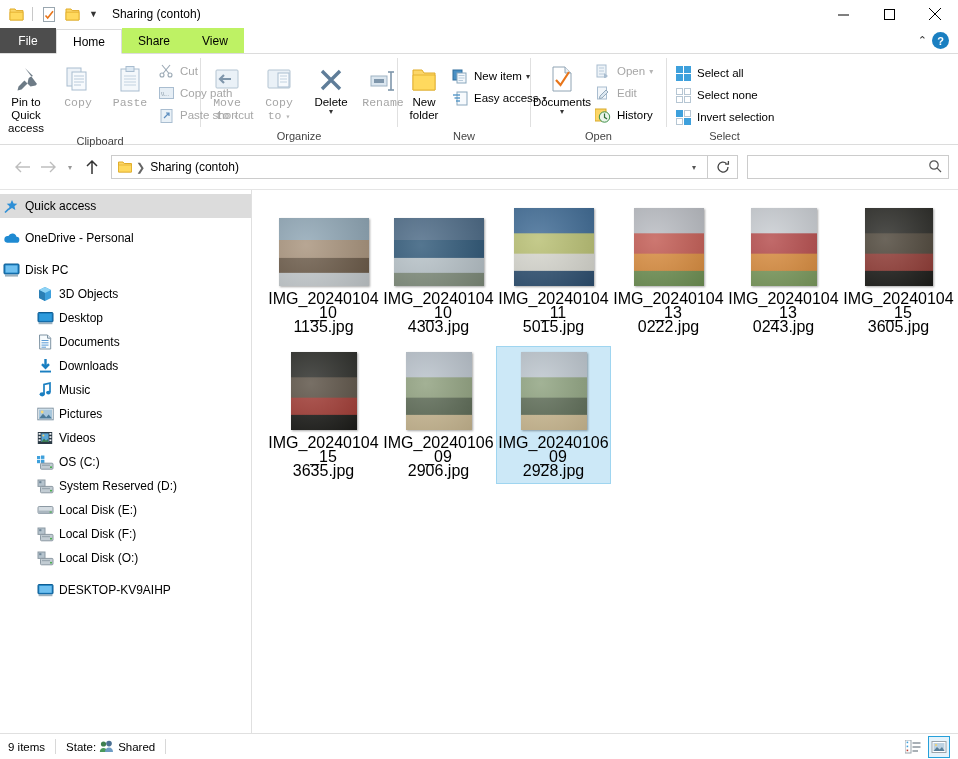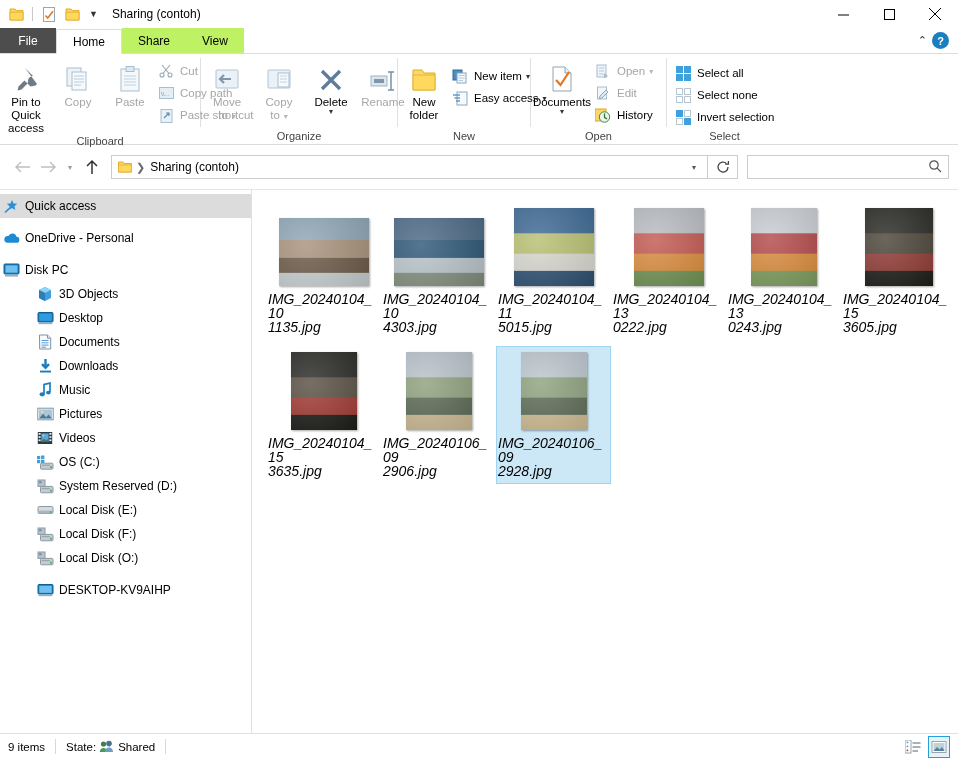--- a/index.html
+++ b/index.html
@@ -50,21 +50,21 @@
     height:92px; min-height:92px; background:#fff; border-top:1px solid #dcdcdc;
     border-bottom:1px solid #dcdcdc; display:flex; position:relative;
   }
   .rgroup { display:flex; flex-direction:column; height:91px; position:relative; }
   .rgroup-body { flex:1; display:flex; align-items:flex-start; padding-top:5px; }
   .rgroup-label { height:15px; font-size:11px; color:#444; text-align:center; line-height:13px; }
   .rgroup-div { width:1px; background:#e0e0e0; margin:4px 0 18px 0; height:69px; align-self:flex-start; }
 
   .big-btn { width:auto; min-width:52px; padding:2px 6px 0 6px; display:flex; flex-direction:column;
              align-items:center; text-align:center; font-size:11.5px; line-height:13px; color:#000; }
-  .big-btn.dis { color:#a6a6a6; }
+  .big-btn.dis { color:#a6a6a6;font-family:Liberation Mono, monospace; }
   .big-ico { height:32px; display:flex; align-items:flex-end; justify-content:center; margin-bottom:3px; }
   .small-col { display:flex; flex-direction:column; padding-top:1px; }
   .small-btn { display:flex; align-items:center; height:22px; font-size:11.5px; color:#000; padding-right:6px; white-space:nowrap; }
   .small-btn.dis { color:#a6a6a6; }
   .small-ico { width:20px; height:16px; display:flex; align-items:center; justify-content:center; margin-right:4px; }
   .caret { font-size:8px; margin-left:4px; color:#333; }
   .caret.dis { color:#b5b5b5; }
   .caret-dn { font-size:8px; color:#333; line-height:6px; }
 
   
@@ -99,21 +99,21 @@
 
   .content { flex:1; background:#fff; padding:12px 0 0 14px; overflow:hidden; position:relative; }
   .grid { display:flex; flex-wrap:wrap; align-content:flex-start; }
   .tile {
     width:115px; display:flex; flex-direction:column; align-items:center;
     padding:6px 2px 6px 2px; margin:0 0 6px 0;
   }
   .tile.sel { background:#cce8f7; border:1px solid #9fd5f0; padding:5px 1px 5px 1px; }
   .thumb-wrap { height:78px; display:flex; align-items:flex-end; justify-content:center; margin-bottom:6px; }
   .thumb { box-shadow:1px 1px 2px rgba(0,0,0,.35); background:#888; position:relative; overflow:hidden; }
-  .tile-label { font-size:14px; line-height:14px; text-align:left; color:#000; width:100%; word-break:break-all;font-style:italic; }
+  .tile-label { font-size:16px; line-height:14px; text-align:center; color:#000; width:100%; word-break:break-all; }
 
   
   .statusbar {
     height:26px; min-height:26px; border-top:1px solid #e0e0e0; display:flex; align-items:center;
     padding:0 8px; background:#fff; font-size:11.5px; color:#000;
   }
   .st-sep { width:1px; height:15px; background:#d8d8d8; margin:0 10px; }
   .st-icon { margin:0 4px 0 3px; display:inline-flex; vertical-align:middle; }
   .view-btns { margin-left:auto; display:flex; align-items:center; gap:4px; }
   .view-btn { width:22px; height:22px; display:flex; align-items:center; justify-content:center; }

